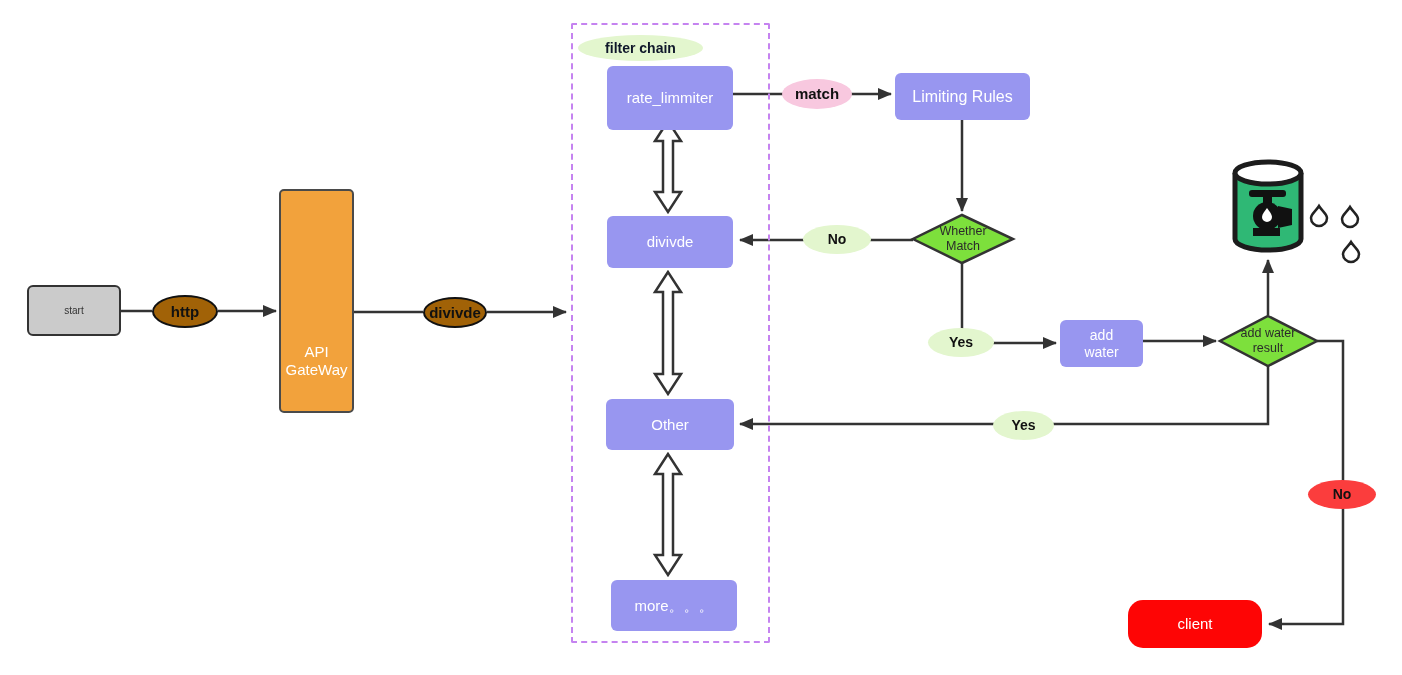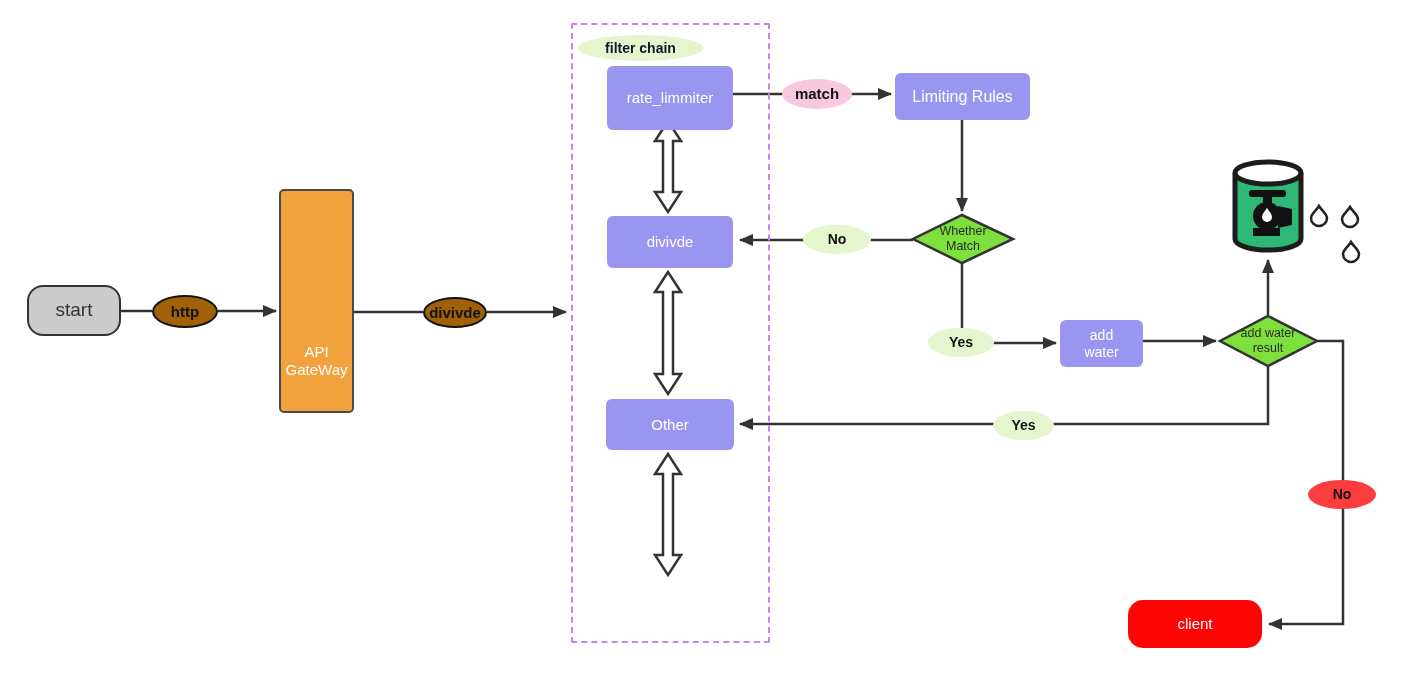--- a/index.html
+++ b/index.html
@@ -3,22 +3,22 @@
 <meta charset="utf-8">
 <style>
   html,body{margin:0;padding:0;background:#fff;}
   #canvas{
     position:relative;width:1402px;height:675px;background:#fff;overflow:hidden;
     font-family:"Liberation Sans","DejaVu Sans",sans-serif;
   }
   #wires{position:absolute;left:0;top:0;z-index:1;}
   .node{position:absolute;z-index:2;display:flex;align-items:center;justify-content:center;
         text-align:center;box-sizing:border-box;line-height:1.2;}
-  .rounded-terminal{background:var(--c-gray);border:2.5px solid #333;border-radius:16px;
-        color:#333;font-size:19px;}
+  .rounded-terminal{background:var(--c-gray);border:2.5px solid #333;border-radius:6px;
+        color:#333;font-size:10px;}
   .oval{border-radius:50%;font-weight:bold;color:#111;font-size:15px;}
   .oval.white{background:#a16207;border:2.5px solid #111;}
   .oval.pink{background:var(--c-pink);}
   .oval.lightgreen{background:var(--c-lightgreen);}
   .oval.red{background:var(--c-redoval);}
   .pbox{background:var(--c-purple);border-radius:6px;color:#fff;font-size:15px;}
   .gateway{background:var(--c-orange);border:2px solid #4a4a4a;border-radius:5px;
         color:#fff;font-size:15px;font-weight:500;flex-direction:column;}
   .dashed-box{border:2.5px dashed var(--c-dashpurple);border-radius:2px;background:transparent;}
   .diamond-label{color:#2b2b2b;font-size:12.5px;flex-direction:column;z-index:3;}
@@ -120,20 +120,23 @@
   </div>
 
   <div class="node pbox" style="left:607px;top:216px;width:126px;height:52px;">
     <span>divivde</span>
   </div>
 
   <div class="node pbox" style="left:606px;top:399px;width:128px;height:51px;">
     <span>Other</span>
   </div>
 
+  <div class="node pbox" style="left:611px;top:580px;width:126px;height:51px;">
+    <span>more。。。</span>
+  </div>
 
   <div class="node oval pink" style="left:782px;top:79px;width:70px;height:30px;">
     <span>match</span>
   </div>
 
   <div class="node pbox" style="left:895px;top:73px;width:135px;height:47px;font-size:16px;">
     <span>Limiting Rules</span>
   </div>
 
   <div class="node diamond-label two-line" style="left:913px;top:217px;width:100px;height:44px;">

